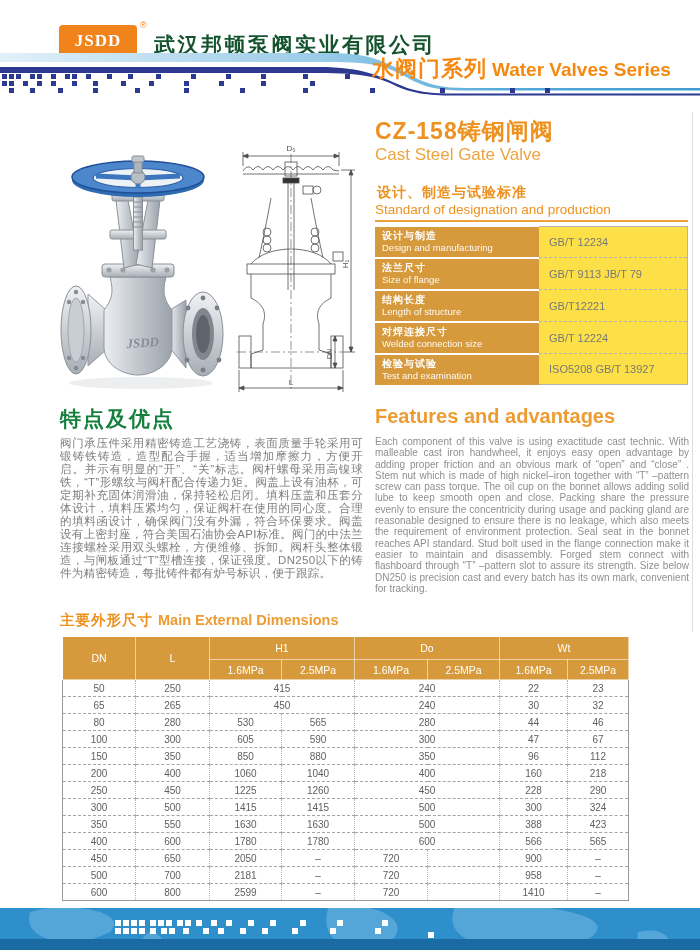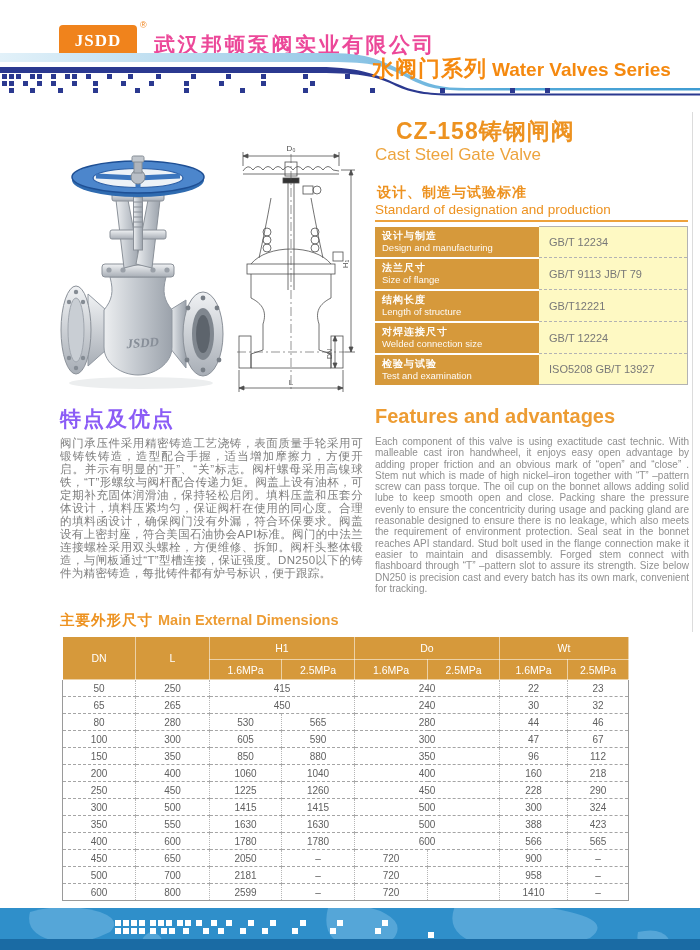--- a/index.html
+++ b/index.html
@@ -5,49 +5,49 @@
   html,body{margin:0;padding:0;background:#ffffff;}
   #page{position:relative;width:700px;height:950px;background:#ffffff;overflow:hidden;
         font-family:"Liberation Sans",sans-serif;}
   .abs{position:absolute;}
 
   
   .logo{left:59px;top:25px;width:78px;height:32px;background:#F0831C;border-radius:4px;
         color:#fff;display:flex;align-items:center;justify-content:center;
         font-family:"Liberation Serif",serif;font-weight:bold;font-size:17px;letter-spacing:1px;}
   .reg{left:140px;top:20px;color:#F0831C;font-size:9px;}
-  .company{left:154px;top:31px;color:#ec4899;font-size:21px;font-weight:bold;
+  .company{left:154px;top:31px;color:#14532d;font-size:21px;font-weight:bold;
            font-family:"Liberation Serif",serif;letter-spacing:2.5px;white-space:nowrap;}
   .swoosh{left:0;top:45px;}
   .hdr-dots{left:0;top:68px;}
   .series{left:372px;top:54px;white-space:nowrap;}
   .series .cn{color:#F5890F;font-size:22px;font-weight:bold;letter-spacing:1px;}
   .series .en{color:#F5890F;font-size:19px;font-weight:bold;margin-left:5px;}
 
   
-  .ptitle-cn{left:396px;top:116px;font-size:23px;font-weight:bold;color:#ED9220;letter-spacing:1px;}
+  .ptitle-cn{left:375px;top:116px;font-size:23px;font-weight:bold;color:#ED9220;letter-spacing:1px;}
   .ptitle-en{left:375px;top:145px;font-size:17px;color:#EDA43E;}
 
   
   .std-head-cn{left:377px;top:184px;font-size:14px;font-weight:bold;color:#ED9220;letter-spacing:1px;}
   .std-head-en{left:375px;top:202px;font-size:13.5px;color:#ED9220;}
   .std-underline{left:375px;top:220px;width:313px;height:2px;background:#EDA23C;}
   .std-table{left:375px;top:226px;width:313px;border-collapse:collapse;}
   .std-table td{vertical-align:middle;height:26px;}
   .std-label{width:150px;background:#D6993B;color:#fff;padding:2px 7px;border-bottom:2px solid #fff;}
   .std-table tr:last-child .std-label{border-bottom:none;}
   .std-label .cn{font-size:10px;font-weight:bold;letter-spacing:1px;line-height:12px;}
   .std-label .en{font-size:9.5px;line-height:11px;color:rgba(255,255,255,.95);}
-  .std-value{background:#fef9c3;border-right:1px solid #b3b3b3;border-bottom:1px dashed #b3b3b3;
+  .std-value{background:#fde047;border-right:1px solid #b3b3b3;border-bottom:1px dashed #b3b3b3;
              font-size:11px;color:#787878;padding-left:10px;}
   .std-table tr:first-child .std-value{border-top:1px solid #b3b3b3;}
   .std-table tr:last-child .std-value{border-bottom:1px solid #b3b3b3;}
 
   
-  .feat-cn-head{left:60px;top:405px;font-size:21px;font-weight:bold;color:#8b5cf6;letter-spacing:2px;}
+  .feat-cn-head{left:60px;top:405px;font-size:21px;font-weight:bold;color:#15803d;letter-spacing:2px;}
   .feat-cn-body{left:60px;top:437px;width:303px;font-size:11.5px;color:#7E7E7E;
                 line-height:13px;text-align:justify;letter-spacing:.3px;}
   .feat-en-head{left:375px;top:405px;font-size:20px;font-weight:bold;color:#ED9C33;}
   .feat-en-body{left:375px;top:436px;width:314px;font-size:10px;color:#8F8F8F;
                 line-height:11.3px;text-align:justify;}
 
   
   .dim-title{left:60px;top:611px;white-space:nowrap;}
   .dim-title .cn{font-size:14.5px;font-weight:bold;color:#ED9220;letter-spacing:1px;}
   .dim-title .en{font-size:14.5px;font-weight:bold;color:#ED9C33;margin-left:5px;}

